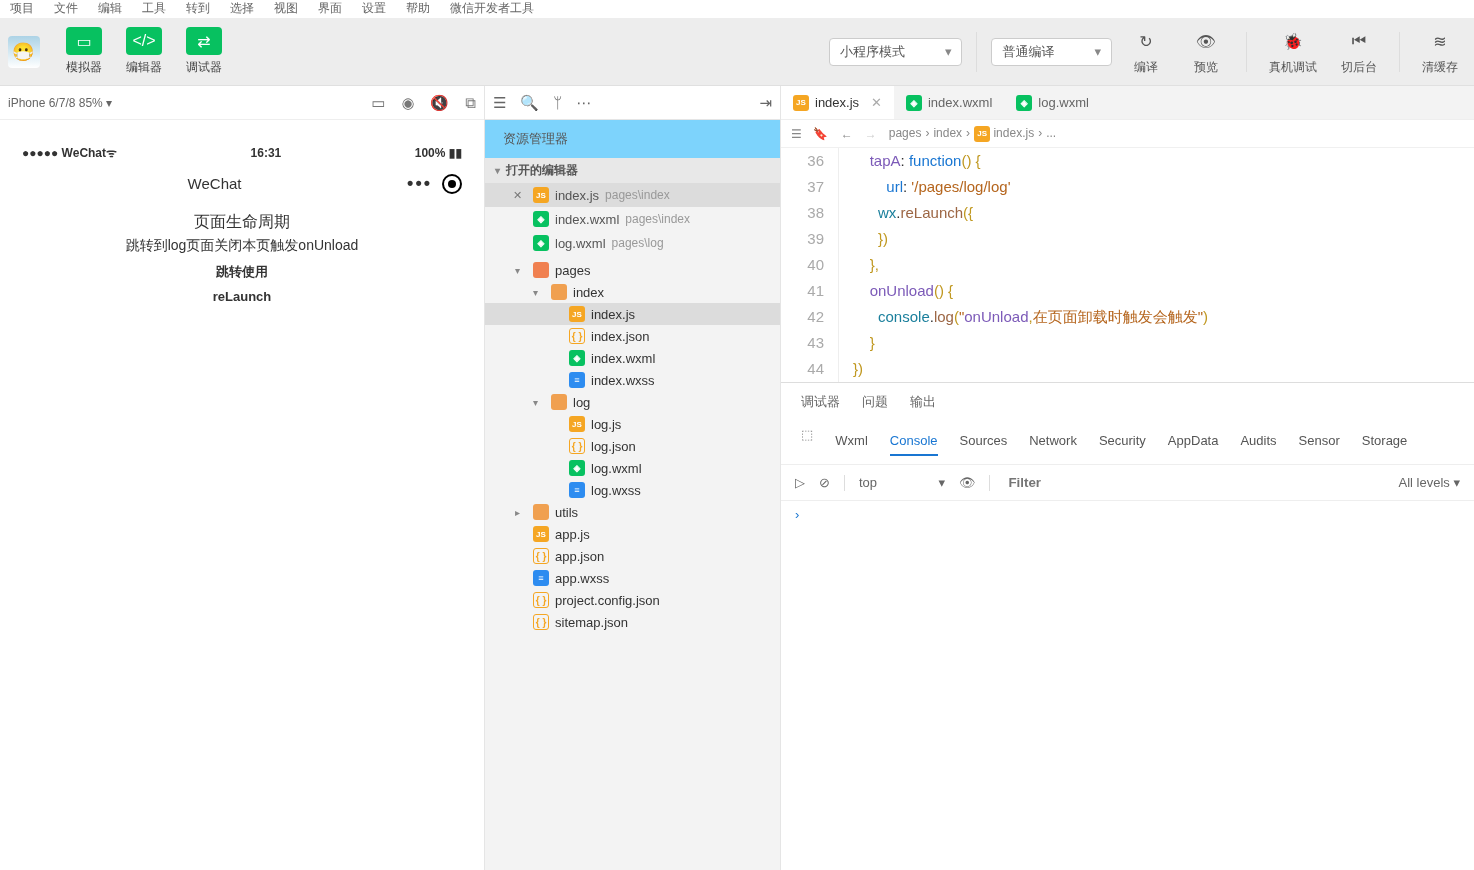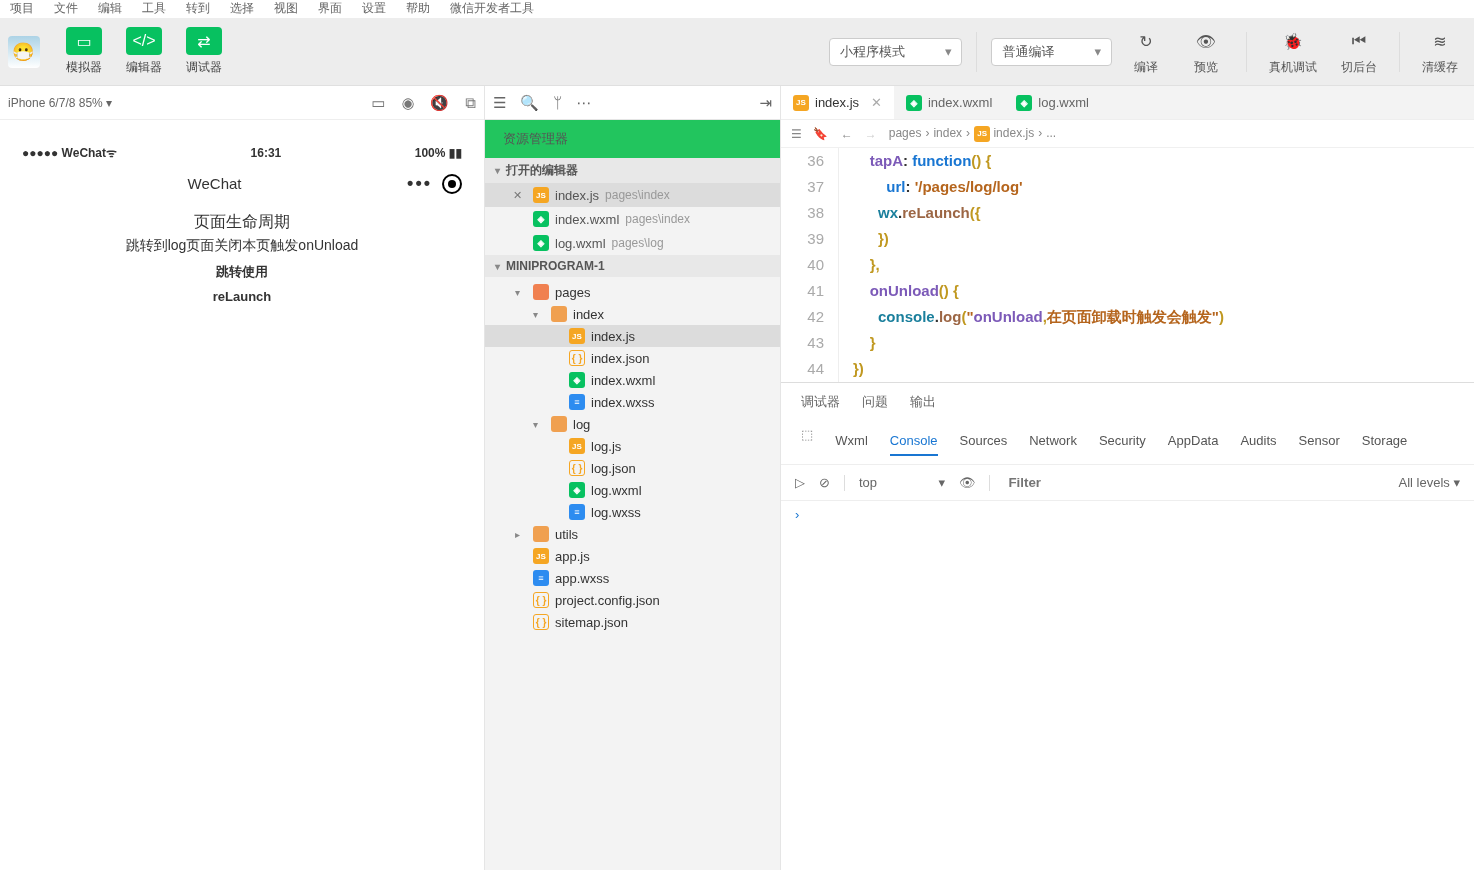--- a/index.html
+++ b/index.html
@@ -38,21 +38,21 @@
 .circle-dot { width: 20px; height: 20px; border: 2px solid #000; border-radius: 50%; display:inline-flex;align-items:center;justify-content:center; }
 .circle-dot::after{content:"";width:8px;height:8px;background:#000;border-radius:50%;}
 .sim-content { text-align: center; padding: 10px; }
 .sim-content .title { font-size: 16px; margin-bottom: 4px; }
 .sim-content .sub { font-size: 14px; }
 .sim-content .bold { font-weight: 600; margin-top: 8px; font-size:13px; }
 
 
 .exp-hdr { height: 34px; display: flex; align-items: center; justify-content: space-between; padding: 0 8px; color: #666; font-size:15px; border-bottom:1px solid #e5e5e5; background:#fff;}
 .exp-hdr .icons { display:flex; gap:14px; }
-.exp-title { padding: 10px 18px; font-size: 13px; color: #555; background:#22c55e;}
+.exp-title { padding: 10px 18px; font-size: 13px; color: #555; background:#7dd3fc;}
 .section-hdr { background: #e8e8e8; padding: 4px 10px; font-size: 12px; color: #555; display:flex;align-items:center;gap:6px; font-weight:600;}
 .section-hdr::before { content:"▾"; color:#888; font-size:10px;}
 .open-file { padding: 4px 28px; font-size: 13px; color: #555; display:flex;align-items:center;gap:6px;}
 .open-file.active { background: #dcdcdc; }
 .open-file .close { color:#777; font-size:11px; width:14px; }
 .open-file .path { color:#999; font-size:12px; }
 .tree { padding: 4px 0; font-size: 13px; }
 .tree-item { padding: 3px 0 3px 18px; display:flex;align-items:center;gap:6px; cursor:pointer; }
 .tree-item.d1 { padding-left: 30px; }
 .tree-item.d2 { padding-left: 48px; }
@@ -76,21 +76,21 @@
 .ed-tab { padding: 0 12px; height: 100%; display: flex; align-items: center; gap: 6px; font-size: 13px; color: #666; cursor:pointer;}
 .ed-tab.active { background: #fff; color: #333; }
 .ed-tab .x { color:#aaa; margin-left:6px; }
 .breadcrumb { height: 28px; display: flex; align-items: center; padding: 0 10px; gap: 12px; font-size: 12px; color: #888; border-bottom:1px solid #f0f0f0;}
 .breadcrumb .sep::after { content:"›"; margin:0 4px; }
 
 
 .code { display: flex; font-family: Consolas, monospace; font-size: 15px; line-height: 26px; }
 .gutter { width: 58px; text-align: right; color: #aaa; padding-right: 14px; border-right:1px solid #eee;}
 .gutter div { height:26px; }
-.src { padding-left: 14px; font-weight: bold; }
+.src { padding-left: 14px; }
 .src .ln { height:26px; white-space: pre; } .fn{color:#7c5ab8;} .str{color:#b5651d;} .prop{color:#1a7f9c;} .brace{color:#c09820;} .blue{color:#1976d2;} .brown{color:#9c6644;}
 
 
 .panel { border-top: 1px solid #ddd; height: 395px; display:flex;flex-direction:column;}
 .panel-tabs { display: flex; gap: 22px; padding: 10px 20px 0 20px; font-size: 13px; color:#666;}
 .panel-tabs .pt { padding-bottom:8px; cursor:pointer;}
 .devtools-tabs { display:flex; gap:22px; padding: 8px 20px; font-size: 13px; color:#555; border-bottom:1px solid #eee;}
 .devtools-tabs .dt{padding:6px 0; cursor:pointer;}
 .devtools-tabs .dt.active{color:#1976d2;border-bottom:2px solid #1976d2;}
 .console-bar{display:flex;align-items:center;gap:14px;padding:6px 14px;border-bottom:1px solid #eee;color:#666;font-size:13px;}
@@ -224,23 +224,20 @@
           <span>index.wxml</span> 
           <span class="path">pages\index</span>
         </div>
         <div class="open-file ">
           <span class="close"></span>
           <span class="ico ico-wxml"></span>
           <span>log.wxml</span> 
           <span class="path">pages\log</span>
         </div>
       </div>
-    <div class="section-hdr">
-        <span>MINIPROGRAM-1</span>
-      </div>
     <div class="tree" id="tree">
         <div class="tree-item d1  caret-t">
           <span class="ico ico-folder-o"></span>
           <span>pages</span>
         </div>
         <div class="tree-item d2  caret-t">
           <span class="ico ico-folder"></span>
           <span>index</span>
         </div>
         <div class="tree-item d3 sel nocaret">
@@ -279,20 +276,24 @@
           <span class="ico ico-wxss"></span>
           <span>log.wxss</span>
         </div>
         <div class="tree-item d1  caret-r">
           <span class="ico ico-folder"></span>
           <span>utils</span>
         </div>
         <div class="tree-item d1  nocaret">
           <span class="ico ico-js"></span>
           <span>app.js</span>
+        </div>
+        <div class="tree-item d1  nocaret">
+          <span class="ico ico-json"></span>
+          <span>app.json</span>
         </div>
         <div class="tree-item d1  nocaret">
           <span class="ico ico-wxss"></span>
           <span>app.wxss</span>
         </div>
         <div class="tree-item d1  nocaret">
           <span class="ico ico-json"></span>
           <span>project.config.json</span>
         </div>
         <div class="tree-item d1  nocaret">

